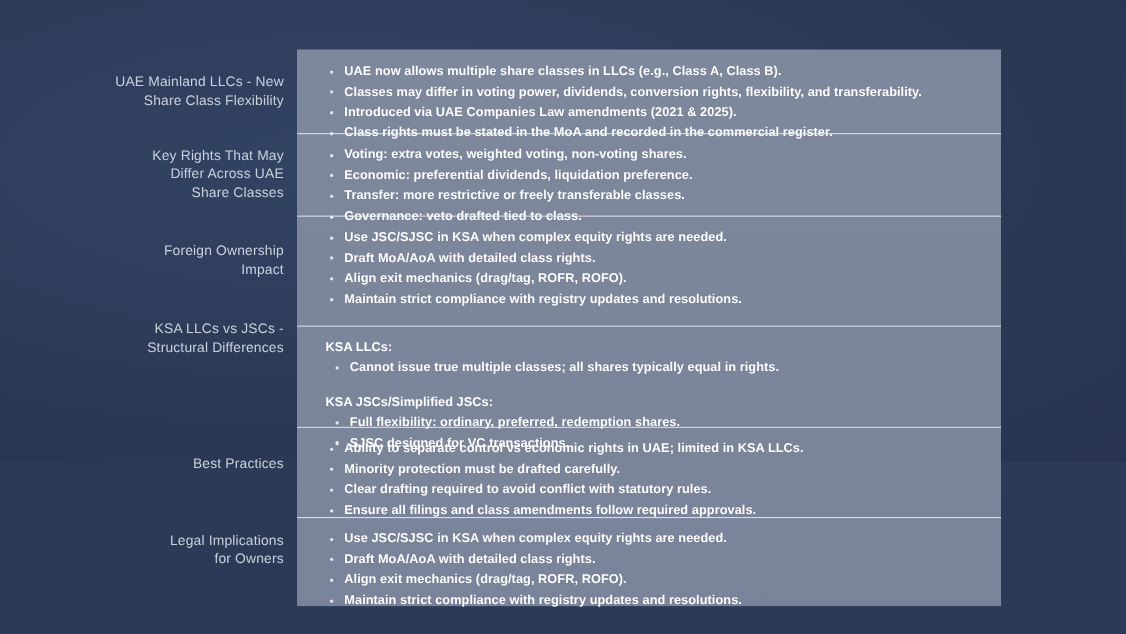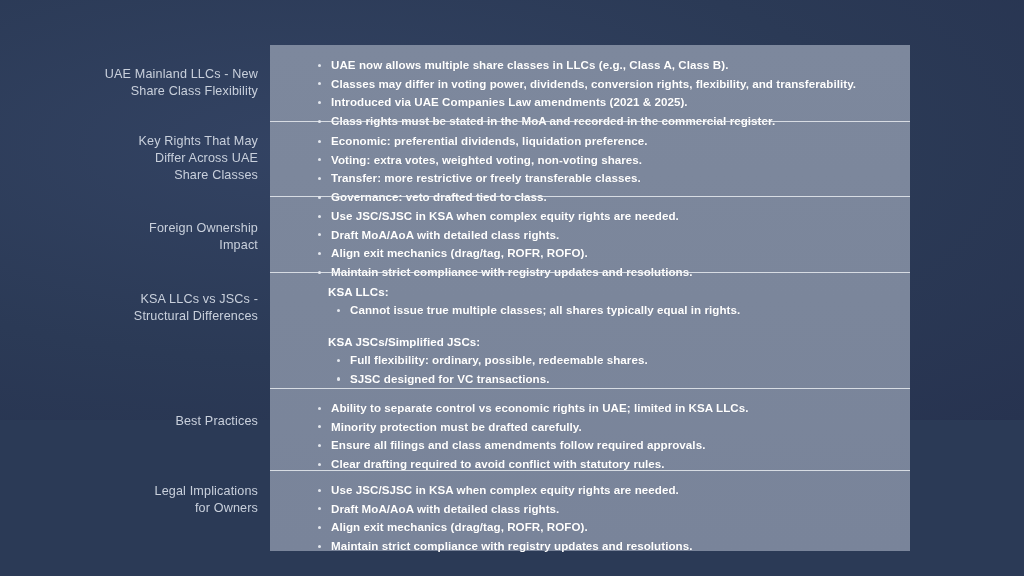--- a/index.html
+++ b/index.html
@@ -49,21 +49,20 @@
     left: 0;
     top: 0;
     width: 100%;
     height: 1px;
     background: #e8ebf0;
     opacity: .85;
   }
 
   .row-body {
     padding: 12px 22px 10px 26px;
-    margin-left: 18px;
   }
 
   ul.bullets {
     margin: 0;
     padding: 0;
     list-style: none;
   }
 
   ul.bullets li {
     position: relative;
@@ -161,64 +160,64 @@
             <li>Classes may differ in voting power, dividends, conversion rights, flexibility, and transferability.</li>
             <li>Introduced via UAE Companies Law amendments (2021 &amp; 2025).</li>
             <li>Class rights must be stated in the MoA and recorded in the commercial register.</li>
           </ul>
         </div>
       </div>
       <div class="row" style="top: 76px; height: 75px;">
         <div class="divider"></div>
         <div class="row-body">
           <ul class="bullets">
+            <li>Voting: extra votes, weighted voting, non-voting shares.</li>
             <li>Economic: preferential dividends, liquidation preference.</li>
-            <li>Voting: extra votes, weighted voting, non-voting shares.</li>
             <li>Transfer: more restrictive or freely transferable classes.</li>
             <li>Governance: veto drafted tied to class.</li>
           </ul>
         </div>
       </div>
       <div class="row" style="top: 151px; height: 82px;">
         <div class="divider"></div>
         <div class="row-body">
           <ul class="bullets">
             <li>Use JSC/SJSC in KSA when complex equity rights are needed.</li>
             <li>Draft MoA/AoA with detailed class rights.</li>
             <li>Align exit mechanics (drag/tag, ROFR, ROFO).</li>
             <li>Maintain strict compliance with registry updates and resolutions.</li>
           </ul>
         </div>
       </div>
-      <div class="row" style="top: 227px; height: 120px; padding-left: 14px;">
+      <div class="row" style="top: 251px; height: 120px;">
         <div class="divider"></div>
         <div class="row-body">
           <div class="subgroup">
             <div class="subhead">KSA LLCs:</div>
             <ul class="bullets">
               <li>Cannot issue true multiple classes; all shares typically equal in rights.</li>
             </ul>
           </div>
           <div class="subgroup">
             <div class="subhead">KSA JSCs/Simplified JSCs:</div>
             <ul class="bullets">
-              <li>Full flexibility: ordinary, possible, redeemable shares.</li>
+              <li>Full flexibility: ordinary, preferred, redemption shares.</li>
               <li>SJSC designed for VC transactions.</li>
             </ul>
           </div>
         </div>
       </div>
       <div class="row" style="top: 343px; height: 72px;">
         <div class="divider"></div>
         <div class="row-body">
           <ul class="bullets">
             <li>Ability to separate control vs economic rights in UAE; limited in KSA LLCs.</li>
             <li>Minority protection must be drafted carefully.</li>
+            <li>Clear drafting required to avoid conflict with statutory rules.</li>
             <li>Ensure all filings and class amendments follow required approvals.</li>
-            <li>Clear drafting required to avoid conflict with statutory rules.</li>
           </ul>
         </div>
       </div>
       <div class="row" style="top: 425px; height: 81px;">
         <div class="divider"></div>
         <div class="row-body">
           <ul class="bullets">
             <li>Use JSC/SJSC in KSA when complex equity rights are needed.</li>
             <li>Draft MoA/AoA with detailed class rights.</li>
             <li>Align exit mechanics (drag/tag, ROFR, ROFO).</li>

